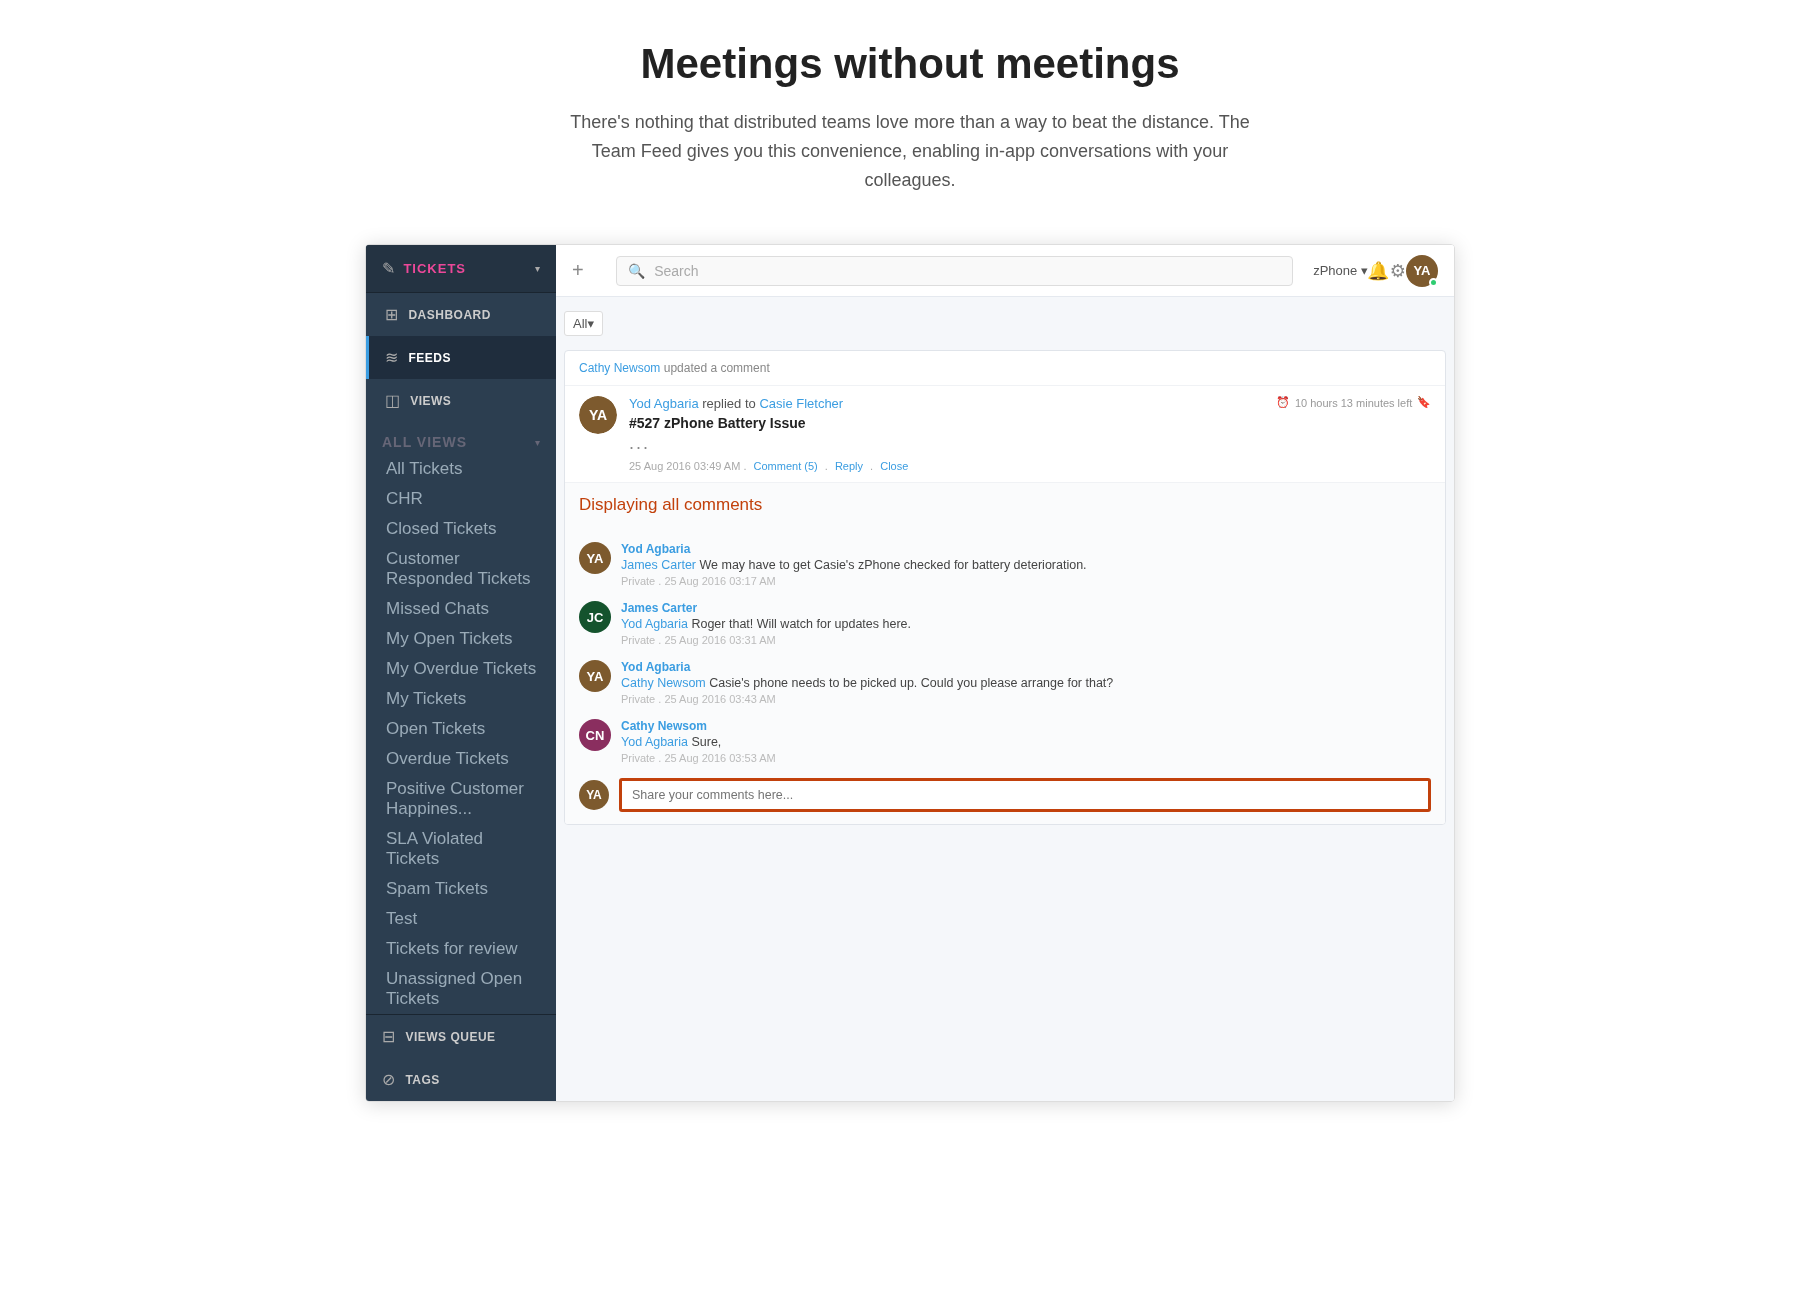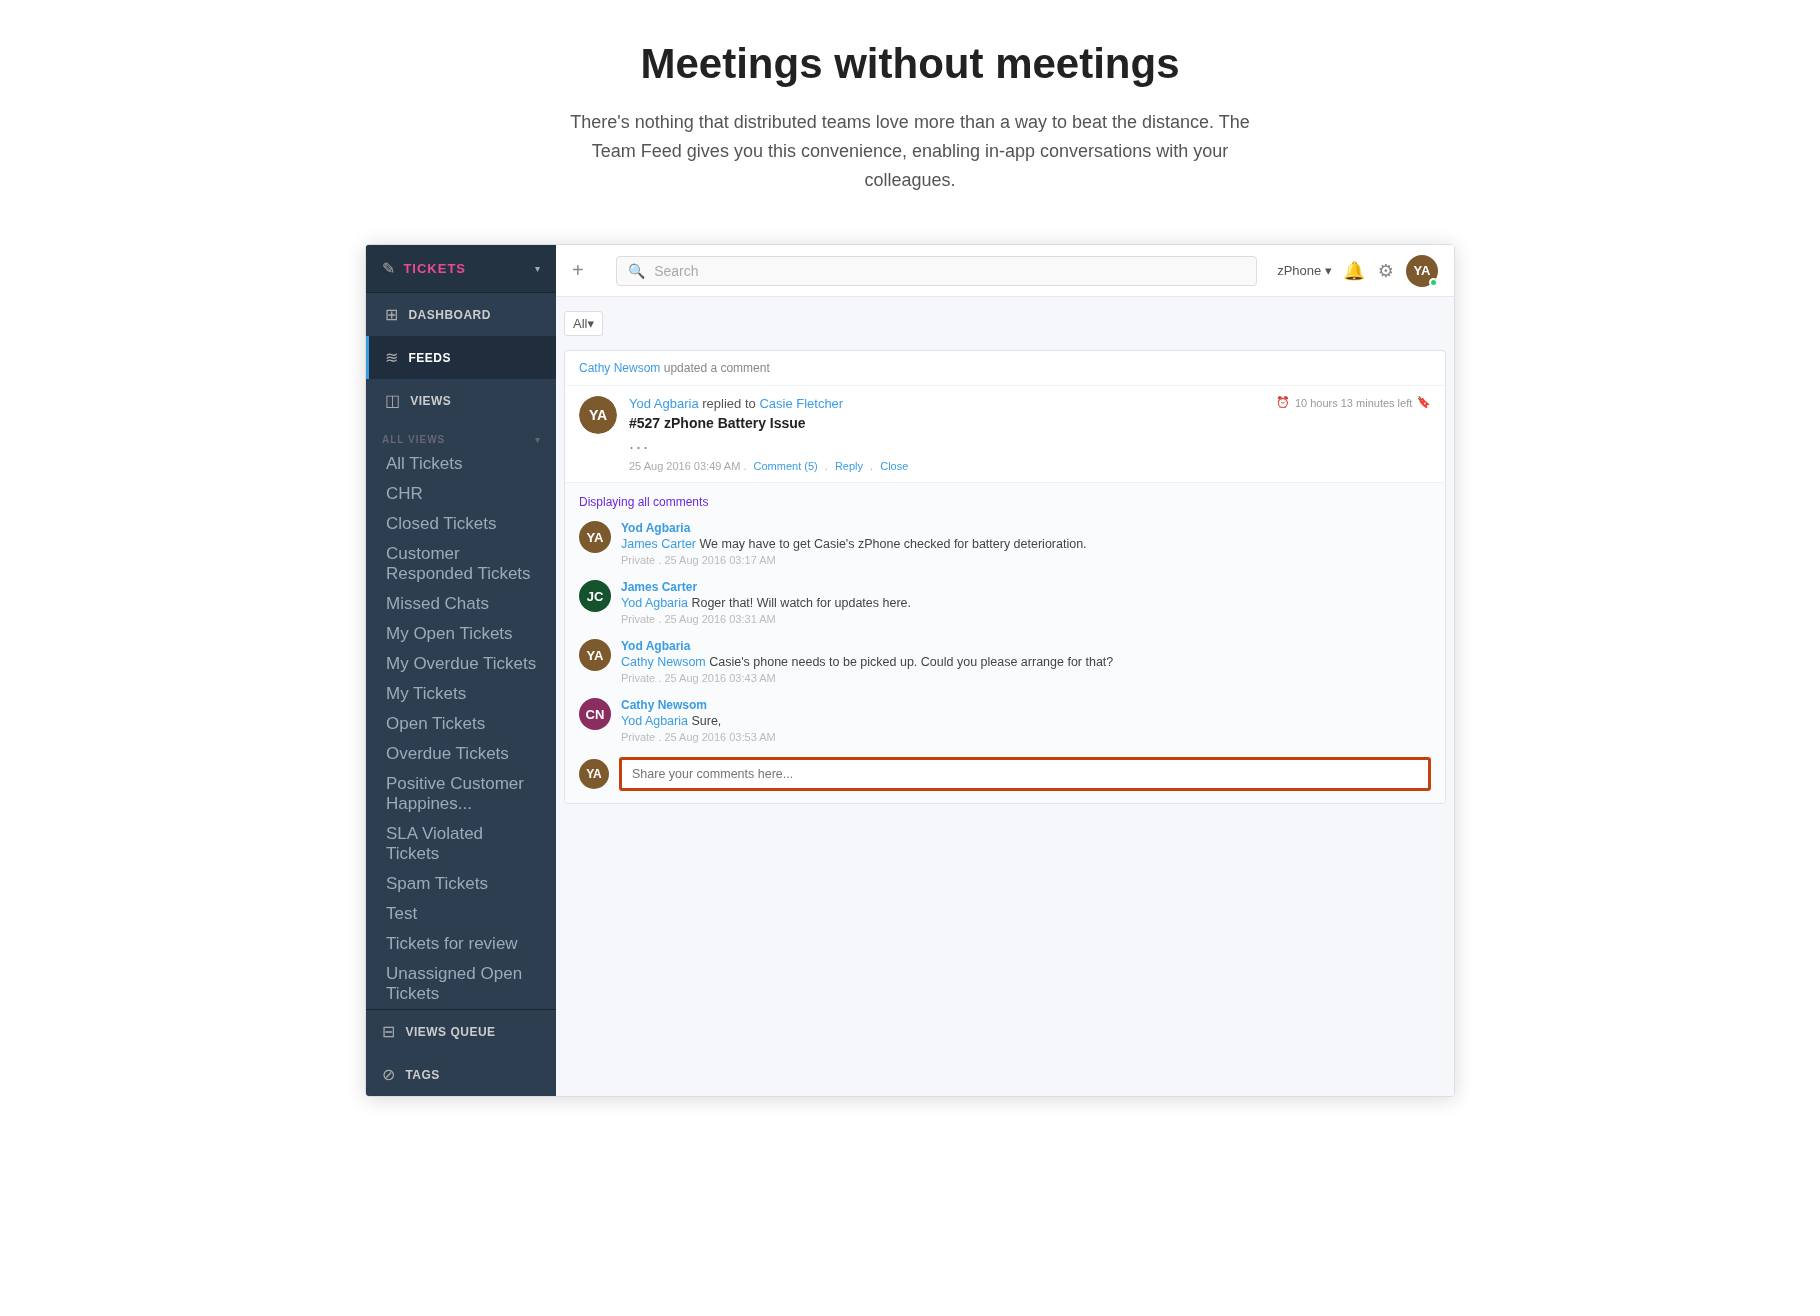--- a/index.html
+++ b/index.html
@@ -22,40 +22,40 @@
     .sidebar-header-icon { color: #aaa; margin-right: 8px; font-size: 16px; }
     .sidebar-header-title { font-size: 13px; font-weight: 700; color: #ec4899; letter-spacing: 1px; flex: 1; }
     .sidebar-header-arrow { font-size: 10px; color: #aaa; }
 
     .sidebar-nav-item { display: flex; align-items: center; padding: 12px 16px; cursor: pointer; border-left: 3px solid transparent; }
     .sidebar-nav-item.active { background: #1f2d3d; border-left-color: #3b9de1; }
     .sidebar-nav-icon { font-size: 16px; margin-right: 10px; color: #aaa; }
     .sidebar-nav-label { font-size: 12px; font-weight: 600; letter-spacing: 0.5px; color: #ccc; }
     .sidebar-nav-item.active .sidebar-nav-label { color: #fff; }
 
-    .sidebar-section-label { font-size: 10px; color: #667; letter-spacing: 1px; padding: 16px 16px 6px; font-weight: 600; text-transform: uppercase; }
+    .sidebar-section-label { font-size: 14px; color: #667; letter-spacing: 1px; padding: 16px 16px 6px; font-weight: 600; text-transform: uppercase; }
     .sidebar-section-toggle { font-size: 10px; color: #667; margin-left: auto; }
 
     .sidebar-list-item { padding: 5px 16px 5px 20px; font-size: 17px; color: #9aabb8; cursor: pointer; }
 
     .sidebar-bottom { margin-top: auto; border-top: 1px solid #1a2530; }
     .sidebar-bottom-item { display: flex; align-items: center; padding: 12px 16px; cursor: pointer; }
     .sidebar-bottom-icon { font-size: 16px; margin-right: 10px; color: #aaa; }
     .sidebar-bottom-label { font-size: 12px; font-weight: 600; letter-spacing: 0.5px; color: #ccc; }
 
     
     .main-content { flex: 1; display: flex; flex-direction: column; background: #f5f7fa; }
 
     
     .topbar { display: flex; align-items: center; background: #fff; padding: 0 16px; height: 52px; border-bottom: 1px solid #e5e9ef; }
     .topbar-add { font-size: 20px; color: #888; cursor: pointer; margin-right: 12px; }
     .topbar-search { flex: 1; display: flex; align-items: center; border: 1px solid #ddd; border-radius: 4px; padding: 6px 12px; margin: 0 20px; background: #f9f9f9; }
     .topbar-search-icon { color: #aaa; margin-right: 8px; font-size: 14px; }
     .topbar-search-text { font-size: 14px; color: #aaa; }
-    .topbar-right { display: flex; align-items: center; gap: 12px; margin-left: auto; }
+    .topbar-right { display: flex; align-items: center; margin-left: auto; }
     .topbar-workspace { font-size: 13px; color: #555; cursor: pointer; }
     .topbar-bell { font-size: 18px; color: #888; cursor: pointer; }
     .topbar-gear { font-size: 18px; color: #888; cursor: pointer; }
     .topbar-avatar { width: 32px; height: 32px; border-radius: 50%; background: #8B6914; display: flex; align-items: center; justify-content: center; color: #fff; font-size: 13px; font-weight: 600; position: relative; cursor: pointer; }
     .topbar-avatar-dot { width: 9px; height: 9px; border-radius: 50%; background: #2ecc71; border: 2px solid #fff; position: absolute; bottom: 0; right: 0; }
 
     
     .feed-area { flex: 1; padding: 14px 8px; }
     .feed-filter { display: inline-flex; align-items: center; font-size: 13px; color: #555; cursor: pointer; padding: 4px 8px; border-radius: 3px; background: #fff; border: 1px solid #ddd; margin-bottom: 14px; }
 
@@ -71,21 +71,21 @@
     .feed-ticket-names { font-size: 13px; color: #555; }
     .feed-ticket-names a { color: #3b9de1; text-decoration: none; font-weight: 500; }
     .feed-ticket-time { font-size: 11px; color: #999; display: flex; align-items: center; gap: 5px; }
     .feed-ticket-subject { font-size: 14px; font-weight: 600; color: #222; margin: 4px 0 2px; }
     .feed-ticket-ellipsis { font-size: 18px; color: #888; letter-spacing: 2px; margin-bottom: 6px; }
     .feed-ticket-meta { font-size: 11px; color: #aaa; }
     .feed-ticket-meta a { color: #3b9de1; text-decoration: none; margin: 0 4px; }
     .feed-ticket-meta a:first-child { margin-left: 0; }
 
     .feed-comments { padding: 12px 14px; border-top: 1px solid #f0f2f5; background: #fafbfc; }
-    .feed-comments-title { font-size: 12px; color: #6d28d9; margin-bottom: 12px; }
+    .feed-comments-title { font-size: 17px; color: #c2410c; margin-bottom: 27px; }
 
     .comment-item { display: flex; margin-bottom: 14px; }
     .comment-avatar { width: 32px; height: 32px; border-radius: 50%; flex-shrink: 0; margin-right: 10px; overflow: hidden; display: flex; align-items: center; justify-content: center; font-size: 13px; font-weight: 700; color: #fff; }
     .comment-body { flex: 1; }
     .comment-author { font-size: 12px; font-weight: 600; color: #3b9de1; }
     .comment-text { font-size: 12.5px; color: #444; margin-top: 2px; }
     .comment-text span { color: #3b9de1; font-weight: 500; }
     .comment-meta { font-size: 11px; color: #bbb; margin-top: 3px; }
 
     .comment-input-row { display: flex; align-items: center; margin-top: 6px; }

